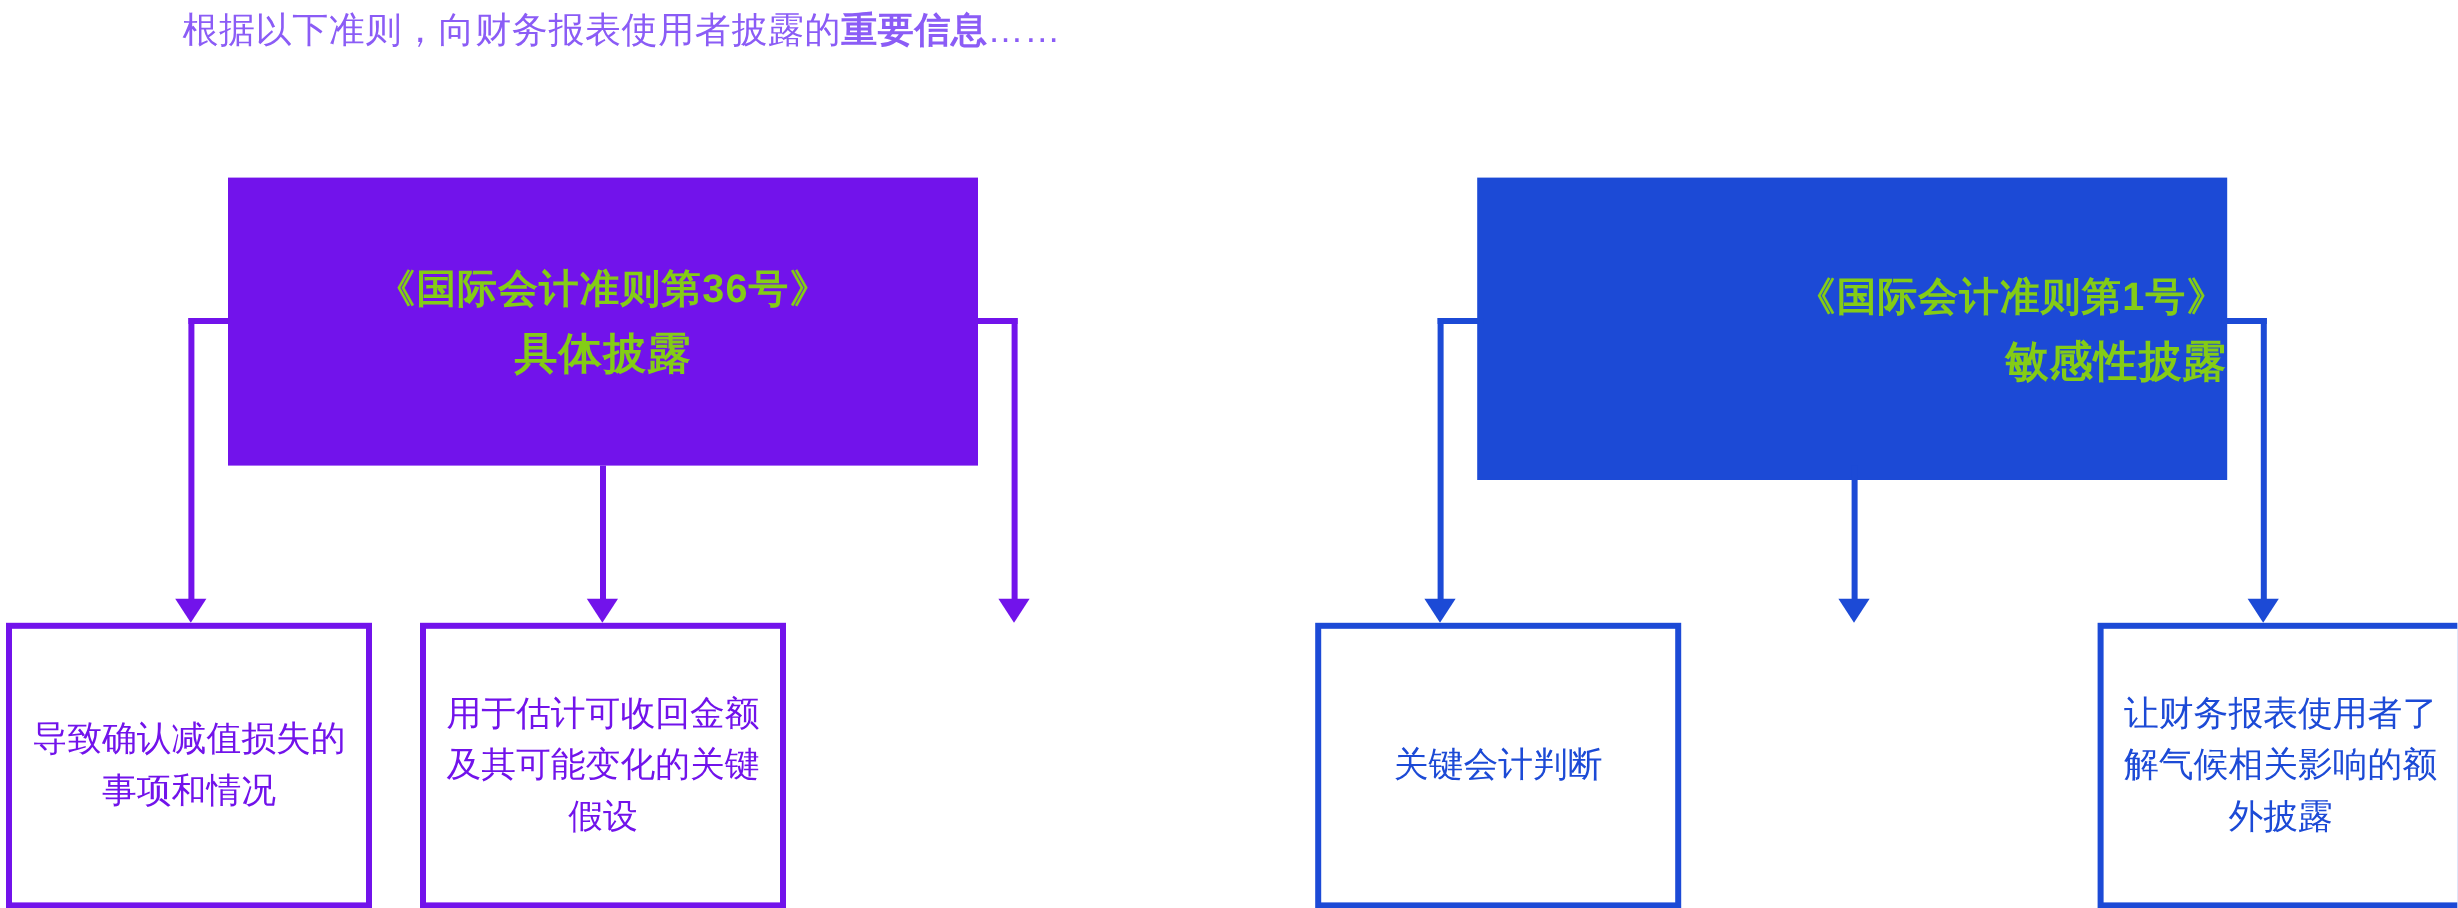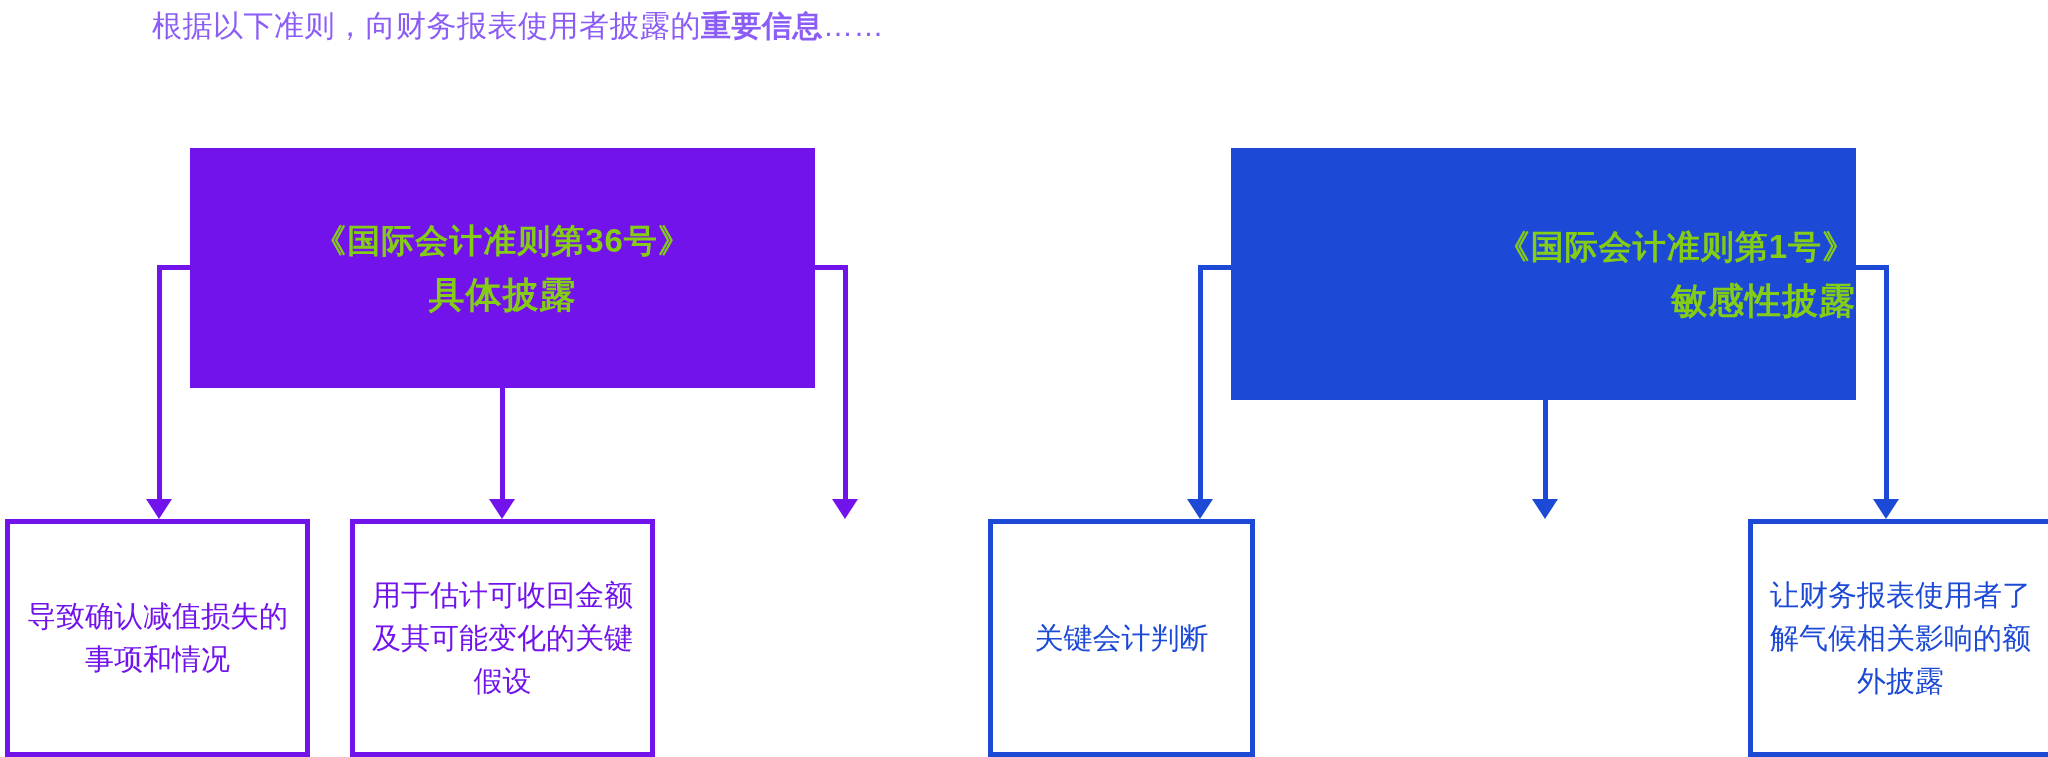--- a/index.html
+++ b/index.html
@@ -95,21 +95,21 @@
   }
   .child-purple .txt { color: #7213eb; }
   .child-blue {
     border: 5px solid #1c4ad6;
   }
   .child-blue .txt { color: #1c4ad6; }
 
   #child-p1 { left: 5px;    width: 305px; }
   #child-p2 { left: 350px;  width: 305px; }
   #child-p3 { left: 695px;  width: 305px; }
-  #child-b1 { left: 988px; width: 267px; }
+  #child-b1 { left: 1096px; width: 305px; }
   #child-b2 { left: 1393px; width: 305px; }
   #child-b3 { left: 1738px; width: 305px; margin-left: 10px; }
 
   
   .conn {
     position: absolute;
   }
   .conn .seg-h,
   .conn .seg-v {
     position: absolute;

